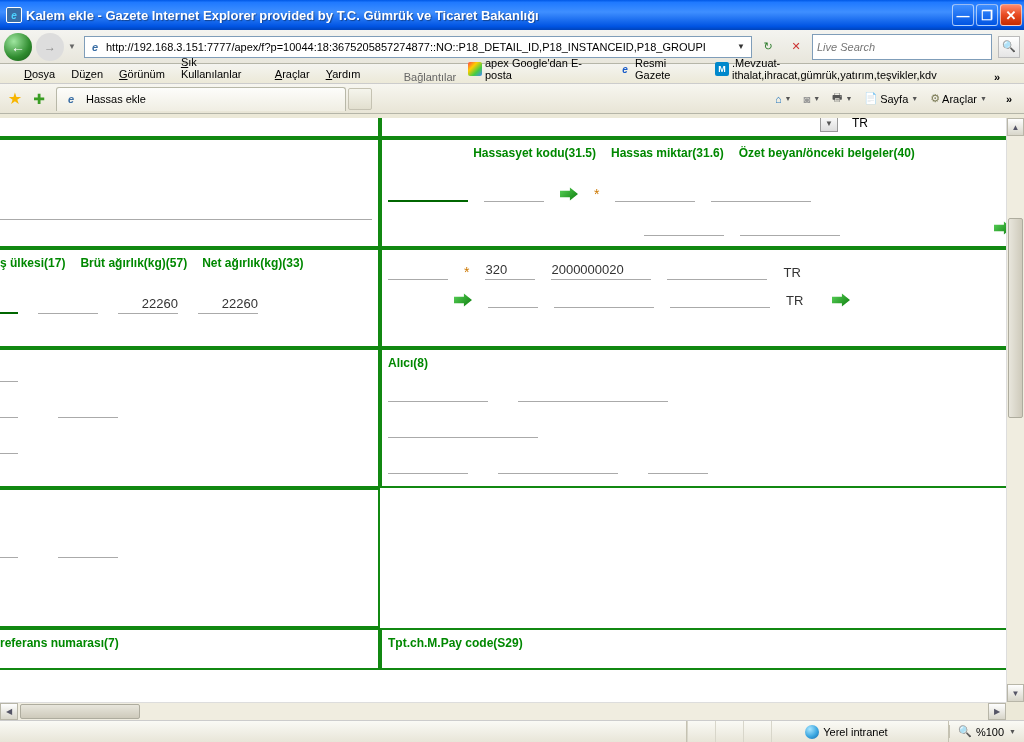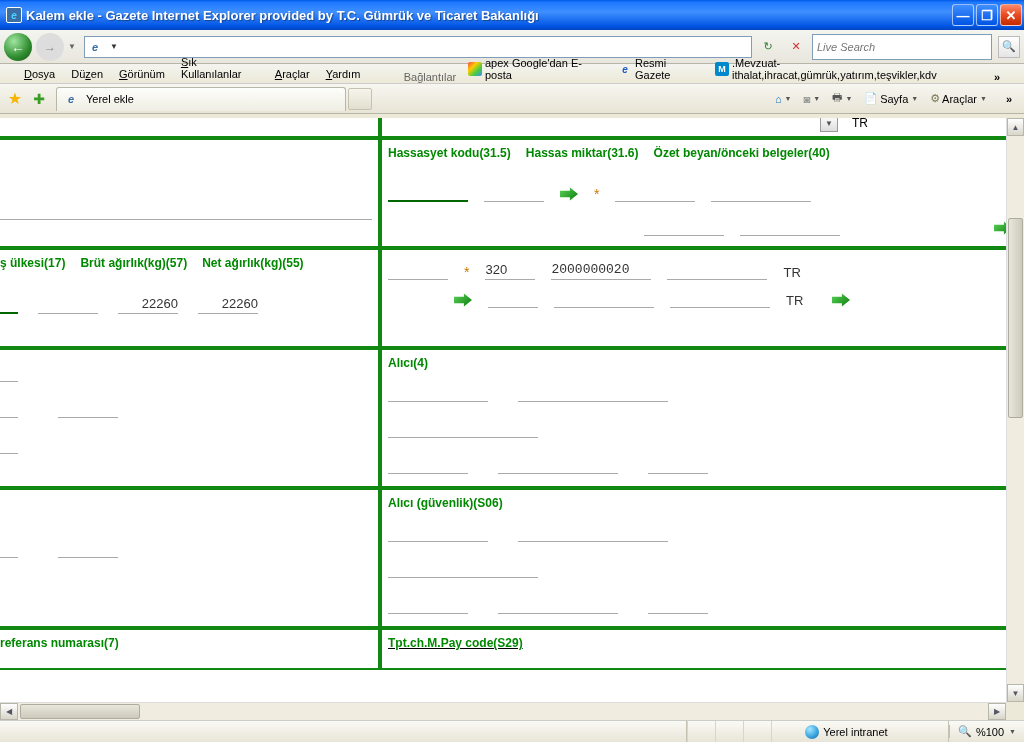--- a/index.html
+++ b/index.html
@@ -269,41 +269,42 @@
     .status-cell { border-right:1px solid #c5c2b2; height:100%; display:flex; align-items:center; padding:0 6px; gap:4px;}
     .status-fill { flex:1;}
     .status-segs { display:flex; }
     .status-seg { width:28px; height:22px; border-left:1px solid #d8d6ca;}
     .globe-ico {
       width:14px; height:14px; border-radius:50%;
       background:radial-gradient(circle at 35% 30%, #a8e6ff, #3ba6e0 55%, #1565a8);
       position:relative;
     }
     .zoom-cell { border-left:1px solid #c5c2b2; padding:0 8px; display:flex; align-items:center; gap:4px;} .w40{min-width:40px;} .w50{min-width:50px;} .w60{min-width:60px;}
-    .w80{min-width:80px;} .w100{min-width:100px;font-family:Liberation Mono, monospace;} .w120{min-width:120px;} .w150{min-width:150px;}
+    .w80{min-width:80px;} .w100{min-width:100px;} .w120{min-width:120px;} .w150{min-width:150px;}
   </style>
 </head>
 <body>
 
 <div class="titlebar">
   <span class="titlebar-icon">e</span>
   <span class="titlebar-text">Kalem ekle - Gazete Internet Explorer provided by T.C. Gümrük ve Ticaret Bakanlığı</span>
   <div class="win-btns">
     <div class="win-btn win-min">—</div>
     <div class="win-btn win-max">❐</div>
     <div class="win-btn win-close">✕</div>
   </div>
 </div>
 
 <div class="navbar">
   <div class="nav-back">←</div>
   <div class="nav-fwd">→</div>
   <div class="nav-dd">▼</div>
   <div class="addrbar">
     <span class="addr-icon">e</span>
+    <input class="addr-input" value="http://192.168.3.151:7777/apex/f?p=10044:18:3675205857274877::NO::P18_DETAIL_ID,P18_INSTANCEID,P18_GROUPI" style="">
     <span class="addr-dd">▼</span>
   </div>
   <div class="nav-ico-btn" style="color:#2a7a2a;">↻</div>
   <div class="nav-ico-btn" style="color:#cc3333;">✕</div>
   <div class="searchbox">
     <input class="search-input" placeholder="Live Search" style="">
   </div>
   <div class="search-btn">🔍</div>
 </div>
 
@@ -329,21 +330,21 @@
       <span>.Mevzuat-ithalat,ihracat,gümrük,yatırım,teşvikler,kdv</span>
     </span>
   <span class="menu-more">»</span>
 </div>
 
 <div class="tabrow">
   <div class="fav-star">★</div>
   <div class="fav-add">✚</div>
   <div class="tab">
     <span class="addr-icon">e</span>
-    <span>Yerel ekle</span>
+    <span>Hassas ekle</span>
   </div>
   <div class="tab-new"></div>
   <div class="tool-right">
     <div class="tool-btn">
         <span style="color:#2a7ac0;">⌂</span>
         <span class="tool-dd">▼</span>
       </div>
     <div class="tool-btn">
         <span style="color:#999;">◙</span>
         <span class="tool-dd">▼</span>
@@ -378,21 +379,21 @@
           <span style="position:absolute; right:150px; bottom:6px; font-size:12px;">TR</span>
         </div>
       </div>
 
       <div class="form-row">
         <div class="form-cell cell-left" style="min-height:100px;">
           <div class="section-title">3)</div>
           <div style="height:34px;"></div>
           <div class="underline-field w40"></div>
         </div>
-        <div class="form-cell cell-right" style="min-height:100px;">
+        <div class="form-cell cell-right" style="min-height:100px;text-align:center;">
           <span class="section-title sec-inline">Hassasyet kodu(31.5)</span>
           <span class="section-title sec-inline">Hassas miktar(31.6)</span>
           <span class="section-title sec-inline">Özet beyan/önceki belgeler(40)</span>
           <div style="margin-top:16px; display:flex; align-items:flex-end; gap:16px;">
             <span class="underline-field dark w80"></span>
             <span class="underline-field w60"></span>
             <span class="arrow-ico"></span>
             <span class="astr">*</span>
             <span class="underline-field w80"></span>
             <span class="underline-field w100"></span>
@@ -403,21 +404,21 @@
             <span class="underline-field w100"></span>
             <span style="margin-left:auto;" class="arrow-ico"></span>
           </div>
         </div>
       </div>
 
       <div class="form-row">
         <div class="form-cell cell-left" style="min-height:100px;">
           <span class="section-title sec-inline">Varış ülkesi(17)</span>
           <span class="section-title sec-inline">Brüt ağırlık(kg)(57)</span>
-          <span class="section-title sec-inline">Net ağırlık(kg)(55)</span>
+          <span class="section-title sec-inline">Net ağırlık(kg)(33)</span>
           <div style="margin-top:18px; display:flex; align-items:flex-end; gap:20px;">
             <span class="underline-field dark w40"></span>
             <span class="underline-field w60"></span>
             <span class="underline-field w60 val" style="text-align:right;">22260</span>
             <span class="underline-field w60 val" style="text-align:right;">22260</span>
           </div>
         </div>
         <div class="form-cell cell-right" style="min-height:100px;">
           <div style="margin-top:6px; display:flex; align-items:flex-end; gap:16px;">
             <span class="underline-field w60"></span>
@@ -448,21 +449,21 @@
             <div style="display:flex; gap:40px;">
                 <span class="underline-field w40"></span>
                 <span class="underline-field w60"></span>
               </div>
             <div style="display:flex; gap:40px;">
                 <span class="underline-field w40"></span>
               </div>
           </div>
         </div>
         <div class="form-cell cell-right" style="min-height:140px;">
-          <div class="section-title">Alıcı(4)</div>
+          <div class="section-title">Alıcı(8)</div>
           <div style="display:flex; flex-direction:column; gap:18px; margin-top:14px;">
             <div style="display:flex; gap:30px;">
                 <span class="underline-field w100"></span>
                 <span class="underline-field w150"></span>
               </div>
             <div style="display:flex; gap:30px;">
                 <span class="underline-field w150"></span>
               </div>
             <div style="display:flex; gap:30px;">
                 <span class="underline-field w80"></span>
@@ -477,44 +478,27 @@
         <div class="form-cell cell-left" style="min-height:140px;">
           <div style="display:flex; flex-direction:column; gap:18px; margin-top:8px;">
             <div><span class="underline-field w60"></span></div>
             <div><span class="underline-field w60"></span></div>
             <div style="display:flex; gap:40px;">
                 <span class="underline-field w40"></span>
                 <span class="underline-field w60"></span>
               </div>
           </div>
         </div>
-        <div class="form-cell cell-right" style="min-height:140px;">
-          <div class="section-title">Alıcı (güvenlik)(S06)</div>
-          <div style="display:flex; flex-direction:column; gap:18px; margin-top:14px;">
-            <div style="display:flex; gap:30px;">
-                <span class="underline-field w100"></span>
-                <span class="underline-field w150"></span>
-              </div>
-            <div style="display:flex; gap:30px;">
-                <span class="underline-field w150"></span>
-              </div>
-            <div style="display:flex; gap:30px;">
-                <span class="underline-field w80"></span>
-                <span class="underline-field w120"></span>
-                <span class="underline-field w60"></span>
-              </div>
-          </div>
-        </div>
       </div>
 
       <div class="form-row">
         <div class="form-cell cell-left" style="min-height:40px;">
           <div class="section-title">nto referans numarası(7)</div>
         </div>
-        <div class="form-cell cell-right" style="min-height:40px;text-decoration:underline;">
+        <div class="form-cell cell-right" style="min-height:40px;">
           <div class="section-title">Tpt.ch.M.Pay code(S29)</div>
         </div>
       </div>
 
     </div>
   </div>
 
   <div class="vscroll">
     <div class="vscroll-btn">▲</div>
     <div class="vscroll-thumb"></div>

